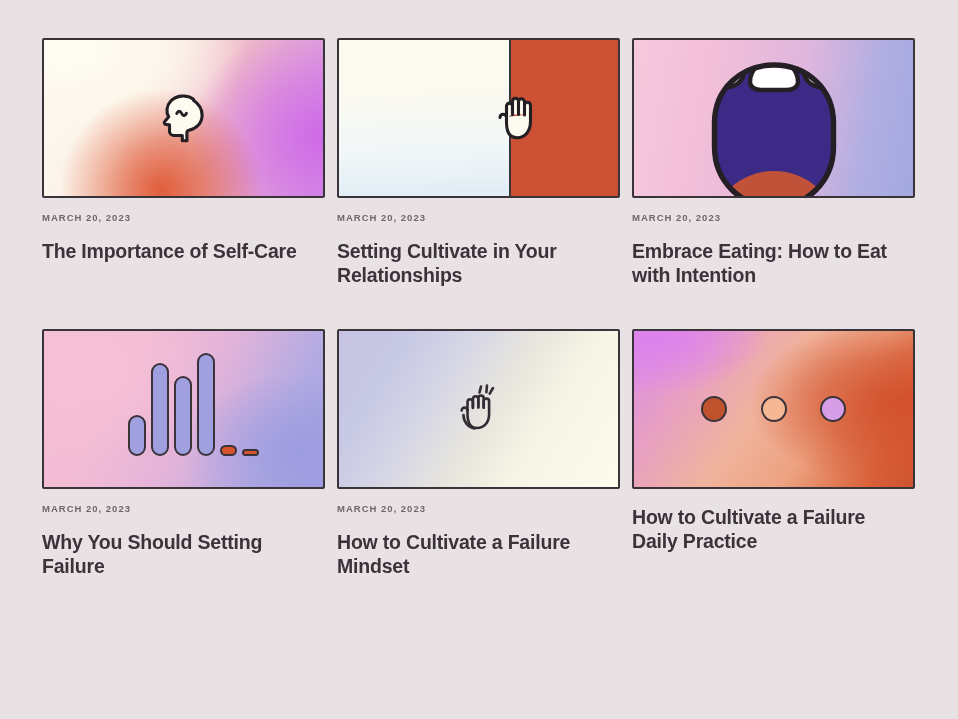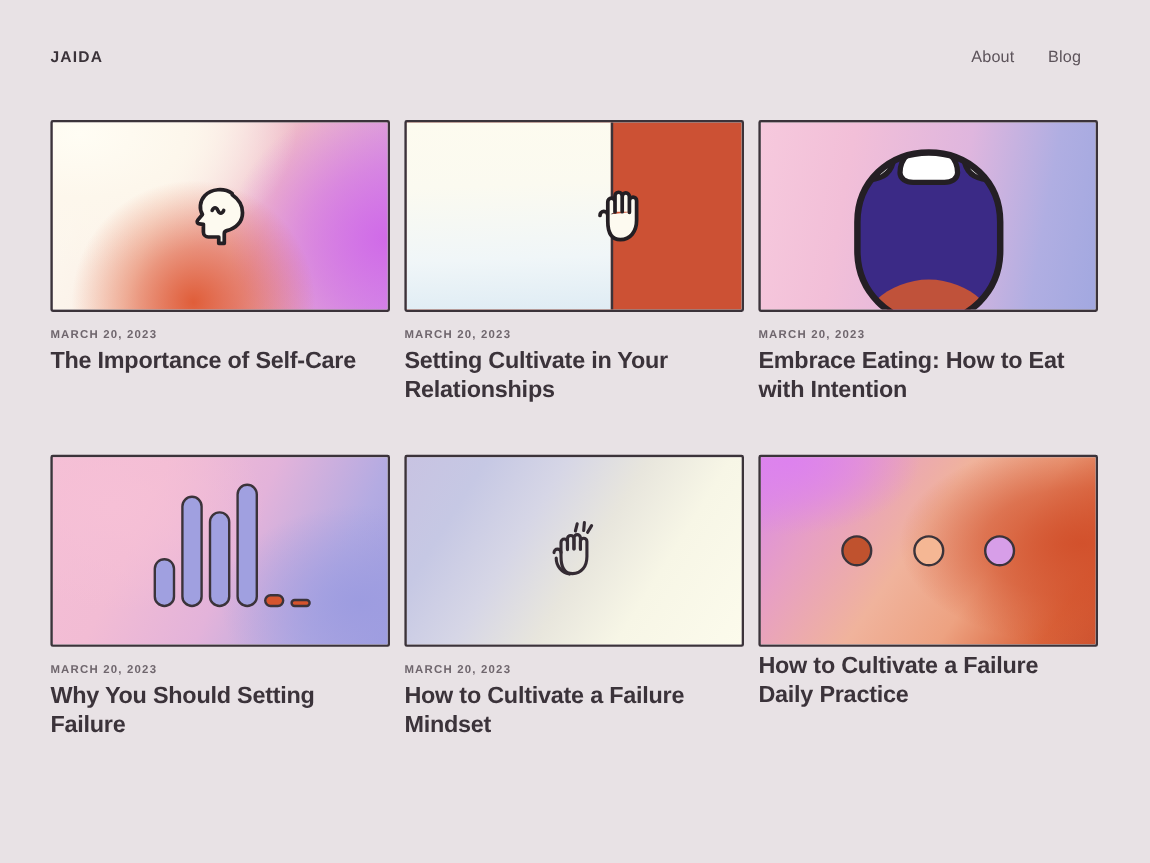--- a/index.html
+++ b/index.html
@@ -92,21 +92,21 @@
 
   .post-date {
     margin-top: 14px;
     font-size: 9.5px;
     font-weight: 700;
     letter-spacing: 1.0px;
     color: #6f666d;
   }
 
   .post-title {
-    margin-top: 4px;
+    margin-top: 16px;
     font-size: 19.5px;
     line-height: 24px;
     font-weight: 700;
     letter-spacing: -0.2px;
     color: #3b333a;
     max-width: 280px;
   }
 
   
   .bg-selfcare {
@@ -187,27 +187,20 @@
     height: 26px;
     border-radius: 50%;
     border: 2.5px solid #3b333a;
   }
 </style>
 </head>
 <body>
 
 <div class="page">
 
-  <header class="site-header">
-    <div class="brand">JAIDA</div>
-    <nav class="main-nav">
-      <a class="nav-link">About</a>
-      <a class="nav-link">Blog</a>
-    </nav>
-  </header>
 
   <main class="card-grid">
 
     <article class="post-card">
       <div class="thumb">
         <div class="thumb-bg bg-selfcare"></div>
         <div class="thumb-art">
           <svg width="46" height="50" viewBox="0 0 46 50" fill="none">
             <path d="M32.5 6.2C25.6 1.3 15.1 2.2 9.6 8.2c-4.3 4.7-4.6 11-1.9 15.6l-3.9 4.6c-1.1 1.3-.3 2.9 1.3 3.1l3.4.4v6.4c0 2.3 1.9 4.2 4.2 4.2h8.6v5.3h4.6v-8.1c0-1.2.9-2.2 2.1-2.5 7.6-1.7 13.1-7.4 13.1-15 0-6.1-3.6-11.4-8.6-14.9z" fill="#fdfaf0" stroke="#241f24" stroke-width="3.1" stroke-linejoin="round"></path>
             <path d="M15.8 20.4c1.4-3 3.4-3 4.8 0 1.4 3 3.4 3 4.8 0" stroke="#241f24" stroke-width="3" stroke-linecap="round" stroke-linejoin="round" fill="none"></path>

